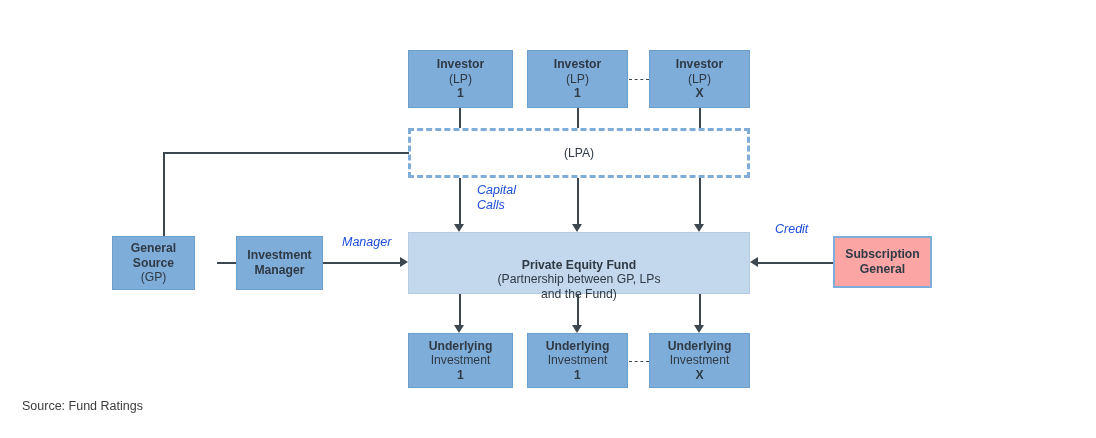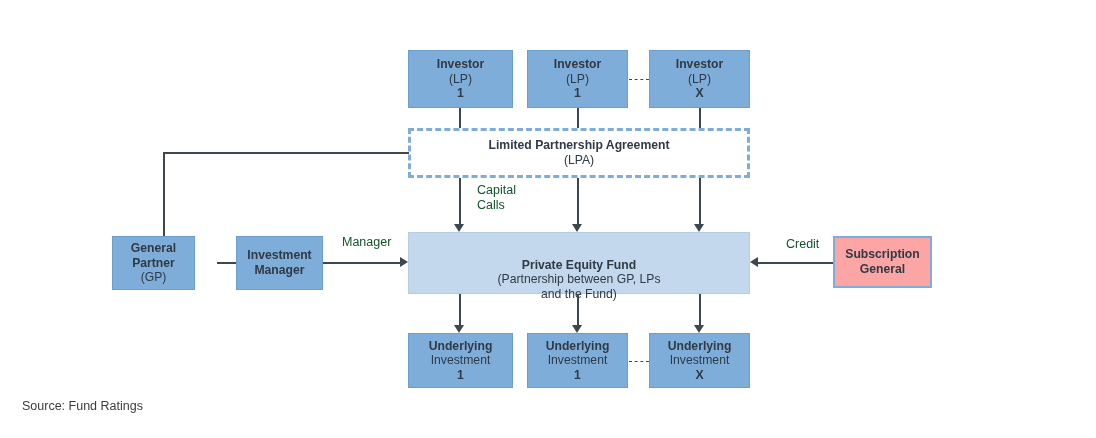--- a/index.html
+++ b/index.html
@@ -133,23 +133,24 @@
     width: 0;
     height: 0;
     border-top: 5.5px solid transparent;
     border-bottom: 5.5px solid transparent;
     border-right: 8px solid #3d4750;
   }
 
   
   .edge-label {
     position: absolute;
+    font-style: italic;
     font-size: 12.5px;
     line-height: 15px;
-    color: #14532d;
+    color: #1d4ed8;
     white-space: pre-line;
   }
 </style>
 </head>
 <body>
 
 <div id="page">
 
 
   <div class="node node-solid investor" style="left:408px; top:50px; width:105px; height:58px;">
@@ -170,42 +171,41 @@
     <span class="l3">X</span>
   </div>
 
   <div class="dash-h" style="left:629px; top:79px; width:20px;"></div>
 
   <div class="line-v" style="left:459px; top:108px; height:22px;"></div>
   <div class="line-v" style="left:577px; top:108px; height:22px;"></div>
   <div class="line-v" style="left:699px; top:108px; height:22px;"></div>
 
   <div class="node node-dashed" style="left:408px; top:128px; width:342px; height:50px;">
-    <span class="l1">Limited Partnership Agreement</span>
     <span class="l2">(LPA)</span>
   </div>
 
   <div class="line-h" style="left:163px; top:152px; width:246px;"></div>
   <div class="line-v" style="left:163px; top:152px; height:84px;"></div>
 
   <div class="line-v" style="left:459px; top:178px; height:47px;"></div>
   <div class="arrow-down" style="left:454px; top:224px;"></div>
 
   <div class="line-v" style="left:577px; top:178px; height:47px;"></div>
   <div class="arrow-down" style="left:572px; top:224px;"></div>
 
   <div class="line-v" style="left:699px; top:178px; height:47px;"></div>
   <div class="arrow-down" style="left:694px; top:224px;"></div>
 
   <div class="edge-label" style="left:477px; top:183px;">Capital
 Calls</div>
 
   <div class="node node-solid gp" style="left:112px; top:236px; width:83px; height:54px;">
     <span class="l1">General</span>
-    <span class="l2">Partner</span>
+    <span class="l2">Source</span>
     <span class="l3">(GP)</span>
   </div>
 
   <div class="line-h" style="left:217px; top:262px; width:19px;"></div>
 
   <div class="node node-solid" style="left:236px; top:236px; width:87px; height:54px;">
     <span class="l1">Investment</span>
     <span class="l2">Manager</span>
   </div>
 
@@ -221,21 +221,21 @@
   </div>
 
   <div class="node node-outline" style="left:833px; top:236px; width:99px; height:52px;">
     <span class="l1">Subscription</span>
     <span class="l2">General</span>
   </div>
 
   <div class="line-h" style="left:758px; top:262px; width:75px;"></div>
   <div class="arrow-left" style="left:750px; top:257px;"></div>
 
-  <div class="edge-label" style="left:775px; top:237px;margin-left:11px;">Credit</div>
+  <div class="edge-label" style="left:775px; top:222px;">Credit</div>
 
   <div class="line-v" style="left:459px; top:294px; height:32px;"></div>
   <div class="arrow-down" style="left:454px; top:325px;"></div>
 
   <div class="line-v" style="left:577px; top:294px; height:32px;"></div>
   <div class="arrow-down" style="left:572px; top:325px;"></div>
 
   <div class="line-v" style="left:699px; top:294px; height:32px;"></div>
   <div class="arrow-down" style="left:694px; top:325px;"></div>
 

